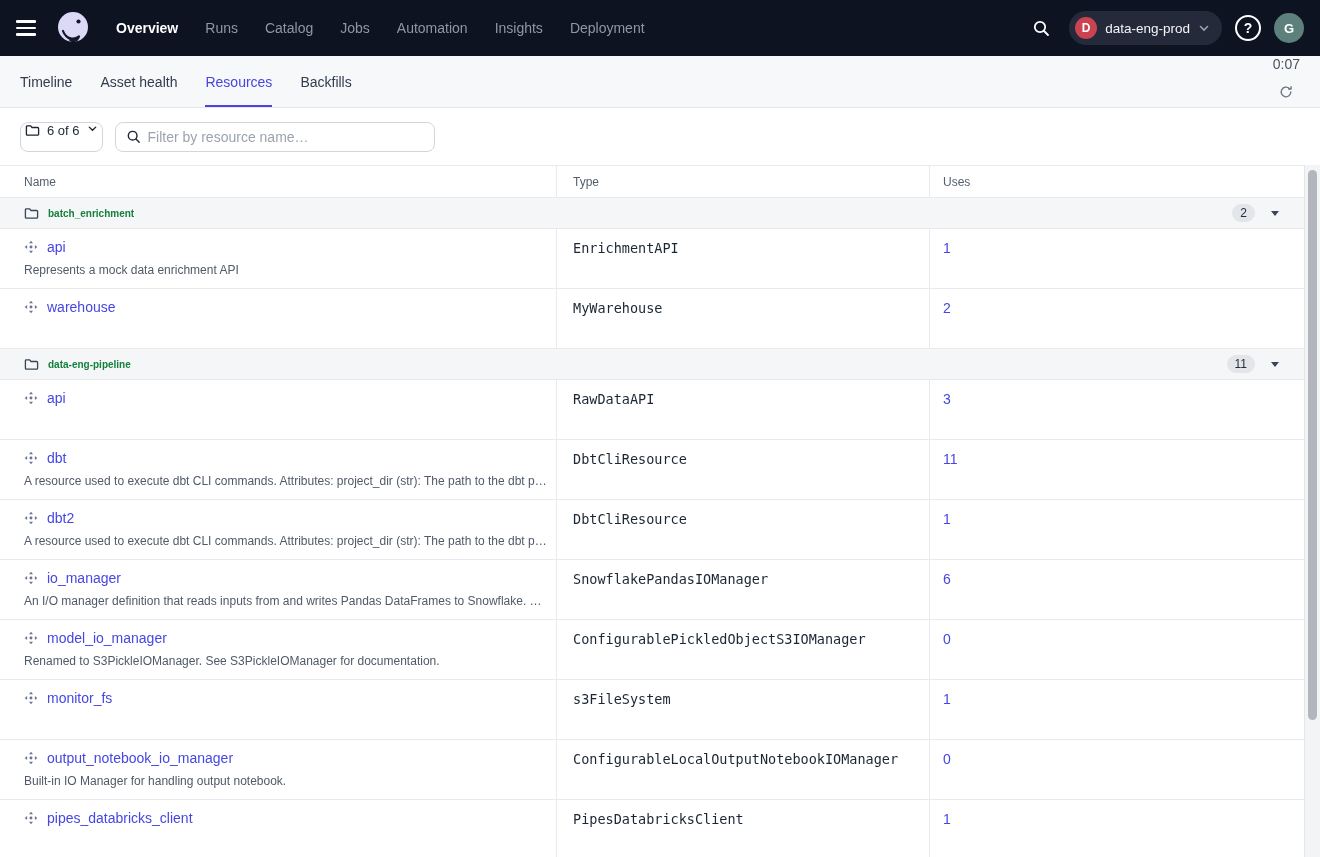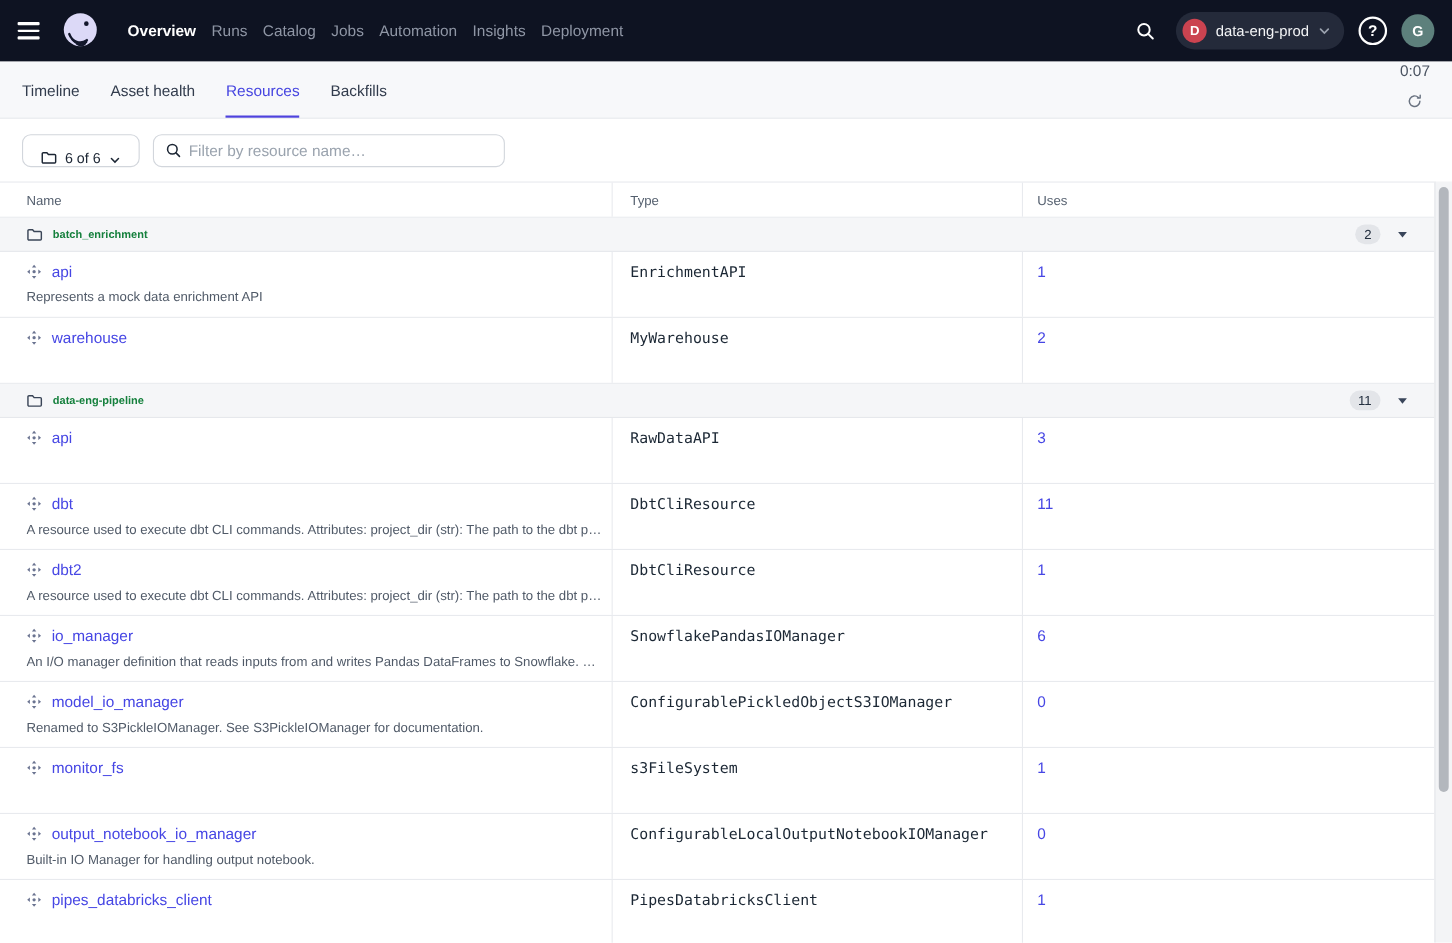--- a/index.html
+++ b/index.html
@@ -6,21 +6,21 @@
   html,body { width:1320px; height:857px; overflow:hidden; background:#fff;
     font-family:"Liberation Sans", sans-serif; }
   .page { position:relative; width:1320px; height:857px; }
 
   
   .topnav { height:56px; background:#0e1322; display:flex; align-items:center; padding:0 16px; }
   .hamburger { width:28px; height:28px; background:transparent; border:none; cursor:pointer;
     display:flex; flex-direction:column; justify-content:center; gap:4px; }
   .hamburger span { display:block; width:20px; height:2.5px; background:#fff; border-radius:1px; }
   .logo { width:38px; height:38px; margin-left:10px; display:flex; align-items:center; justify-content:center; }
-  .nav-items { display:flex; align-items:flex-end; gap:14px; margin-left:24px; }
+  .nav-items { display:flex; align-items:flex-end; gap:27px; margin-left:24px; }
   .nav-item { font-size:14px; color:#8f96a5; text-decoration:none; font-weight:500; cursor:pointer; }
   .nav-item.active { color:#ffffff; font-weight:700; }
   .nav-right { margin-left:auto; display:flex; align-items:center; gap:13px; }
   .icon-btn { width:30px; height:30px; border:none; background:transparent; border-radius:50%;
     display:flex; align-items:center; justify-content:center; cursor:pointer; }
   .ws-pill { height:34px; background:#242a3a; border:none; border-radius:17px; display:flex;
     align-items:center; gap:8px; padding:0 12px 0 6px; cursor:pointer; }
   .ws-avatar { width:22px; height:22px; border-radius:50%; background:#cb4350; color:#fff;
     font-size:12px; font-weight:700; display:flex; align-items:center; justify-content:center; }
   .ws-label { color:#f4f5f7; font-size:13.5px; font-weight:500; }
@@ -34,22 +34,22 @@
     align-items:stretch; padding:0 20px; }
   .tabs { display:flex; gap:28px; }
   .tab { display:flex; align-items:center; font-size:14px; color:#323c4d; cursor:pointer;
     border-bottom:2px solid transparent; padding-top:2px; }
   .tab.active { color:#4645e0; border-bottom-color:#4f43dd; font-weight:500; }
   .refresh-area { margin-left:auto; display:flex; align-items:center; gap:10px; color:#4a5361;flex-direction:column; }
   .timer { font-size:14px; }
 
   
   .filterbar { height:57px; background:#fff; display:flex; align-items:center; gap:12px; padding:0 20px; }
-  .count-btn { height:30px; display:flex; align-items:flex-end; gap:7px; background:#fff;
-    border:1px solid #d2d6dc; border-radius:8px; padding:0 16px; font-size:13px; color:#1c2634;
+  .count-btn { height:30px; display:flex; align-items:flex-start; gap:7px; background:#fff;
+    border:1px solid #d2d6dc; border-radius:8px; padding:0 4px; font-size:13px; color:#1c2634;
     font-weight:500; cursor:pointer; }
   .search-box { width:320px; height:30px; border:1px solid #d2d6dc; border-radius:8px;
     display:flex; align-items:center; padding:0 10px; gap:7px; }
   .search-box input { border:none; outline:none; flex:1; font-size:14px; color:#1c2634;
     font-family:Liberation Sans, sans-serif; background:transparent; }
   .search-box input::placeholder { color:#9aa3ae; }
 
   
   .table { width:1304px; border-top:1px solid #e8eaee; }
   .thead { display:flex; height:32px; border-bottom:1px solid #e8eaee; }

